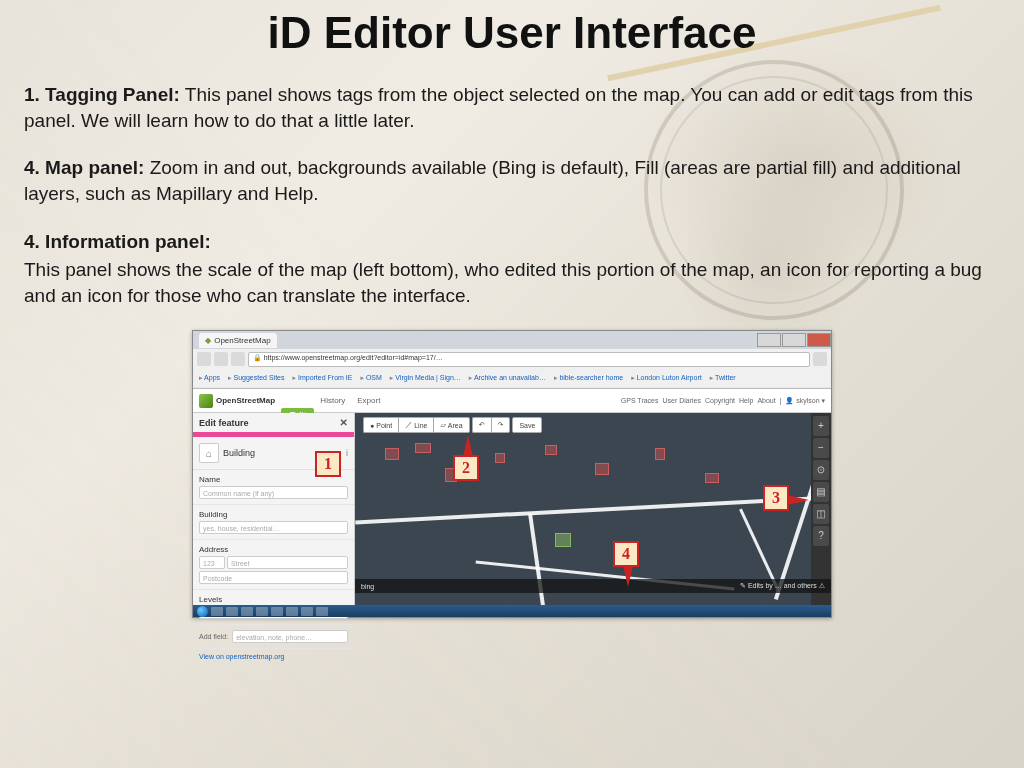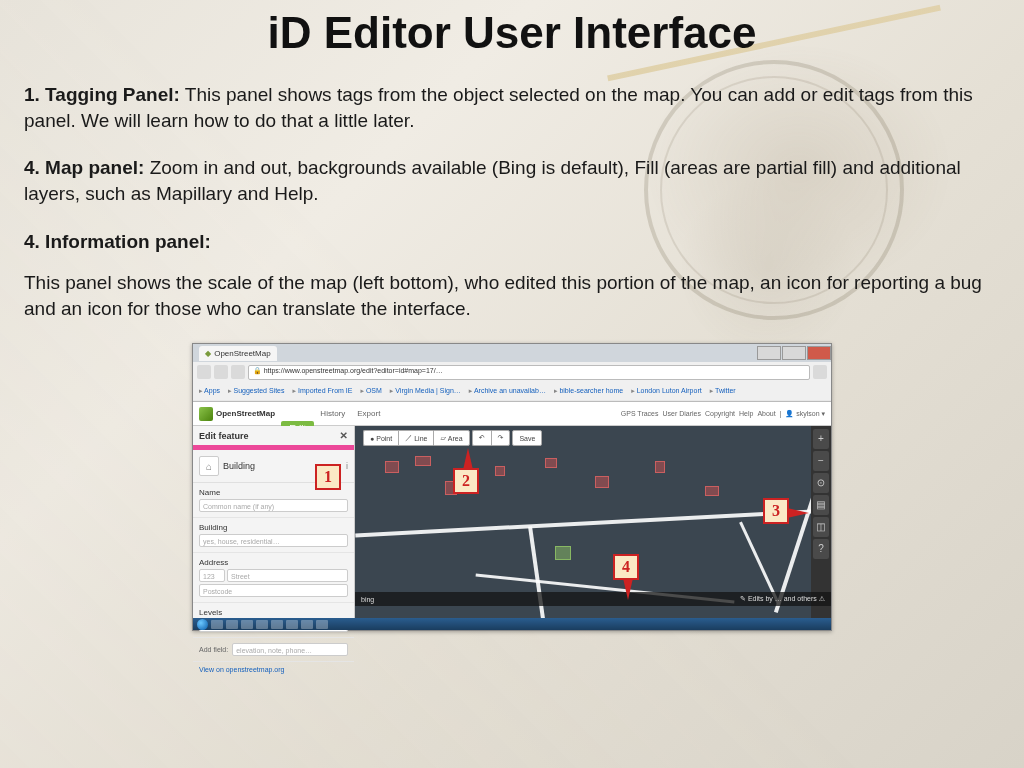--- a/index.html
+++ b/index.html
@@ -366,21 +366,21 @@
 
 <div class="bg-overlay"></div>
 <div class="compass-ring"></div>
 <div class="pencil"></div>
 
 <h1 class="title">iD Editor User Interface</h1>
 
 <div class="content">
   <p class="para"><span class="lead">1. Tagging Panel:</span><span> This panel shows tags from the object selected on the map. You can add or edit tags from this panel. We will learn how to do that a little later.</span></p>
   <p class="para"><span class="lead">4. Map panel:</span><span> Zoom in and out, backgrounds available (Bing is default), Fill (areas are partial fill) and additional layers, such as Mapillary and Help.</span></p>
-  <p class="para" style="margin-bottom:16px"><span class="lead">4. Information panel:</span></p>
+  <p class="para" style="margin-bottom:3px"><span class="lead">4. Information panel:</span></p>
   <p class="para">This panel shows the scale of the map (left bottom), who edited this portion of the map, an icon for reporting a bug and an icon for those who can translate the interface.</p>
 </div>
 
 <div class="screenshot">
   <div class="browser-chrome">
     <div class="tab-row">
       <div class="tab">
           <span style="color:#7a9b3e;margin-right:3px">◆</span>
           <span>OpenStreetMap</span>
         </div>

